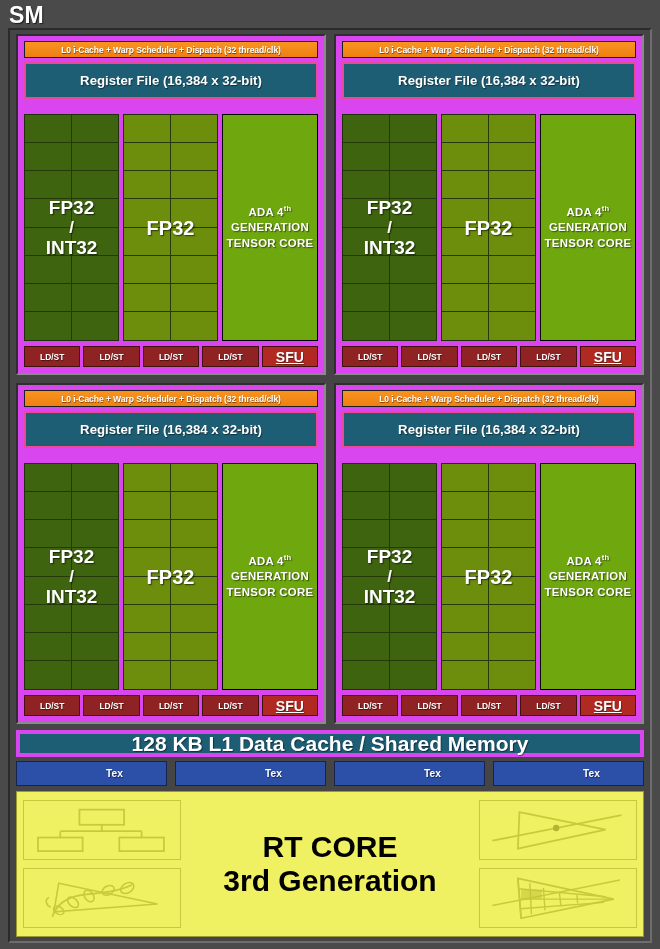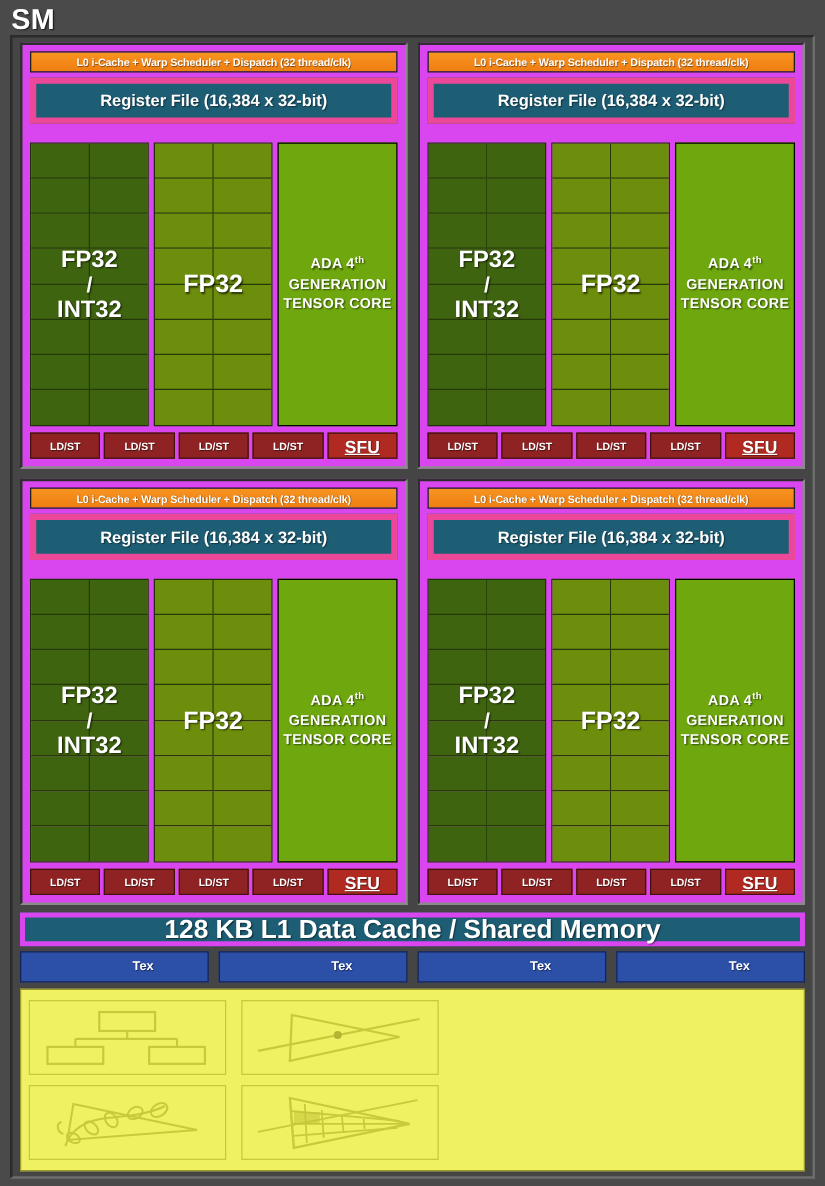--- a/index.html
+++ b/index.html
@@ -64,21 +64,21 @@
     font-weight: bold;
     display: flex; align-items: center; justify-content: center;
     white-space: nowrap;
     letter-spacing: -.1px;
     text-shadow: .5px .5px .6px rgba(0,0,0,.45);
   }
   .regfile-bar {
     margin-top: 4px;
     height: 37px;
     background: #1d5e75;
-    border: 5px solid #ec4899;
+    border: 2px solid #ec4899;
     color: #ffffff;
     font-size: 13.2px;
     font-weight: bold;
     display: flex; align-items: center; justify-content: center;
     text-shadow: .8px .8px 1px rgba(0,0,0,.5);
   }
 
   
   .core-area {
     margin-top: 15px;
@@ -524,20 +524,24 @@
             <ellipse cx="122" cy="16" rx="9" ry="6" transform="rotate(-32 122 16)"></ellipse>
             <ellipse cx="98" cy="19" rx="8" ry="5.5" transform="rotate(-28 98 19)"></ellipse>
             <ellipse cx="74" cy="26" rx="8" ry="5.5" transform="rotate(55 74 26)"></ellipse>
             <ellipse cx="54" cy="34" rx="8" ry="5" transform="rotate(42 54 34)"></ellipse>
             <ellipse cx="36" cy="44" rx="7" ry="4.5" transform="rotate(30 36 44)"></ellipse>
             <path d="M26 40 C20 38 18 30 24 28" stroke-width="2"></path>
           </svg>
         </div>
       </div>
 
+      <div class="rt-title">
+        <span class="l1">RT CORE</span>
+        <span class="l2">3rd Generation</span>
+      </div>
 
       <div class="rt-icons-col">
         <div class="rt-icon-box">
           <svg viewBox="0 0 180 58" fill="none" stroke="#c9c93c" stroke-width="2.2">
             <path d="M42 6 L150 28 L40 52 Z"></path>
             <path d="M8 42 L170 10"></path>
             <circle cx="88" cy="26" r="4" fill="#b4b432" stroke="none"></circle>
           </svg>
         </div>
         <div class="rt-icon-box">

